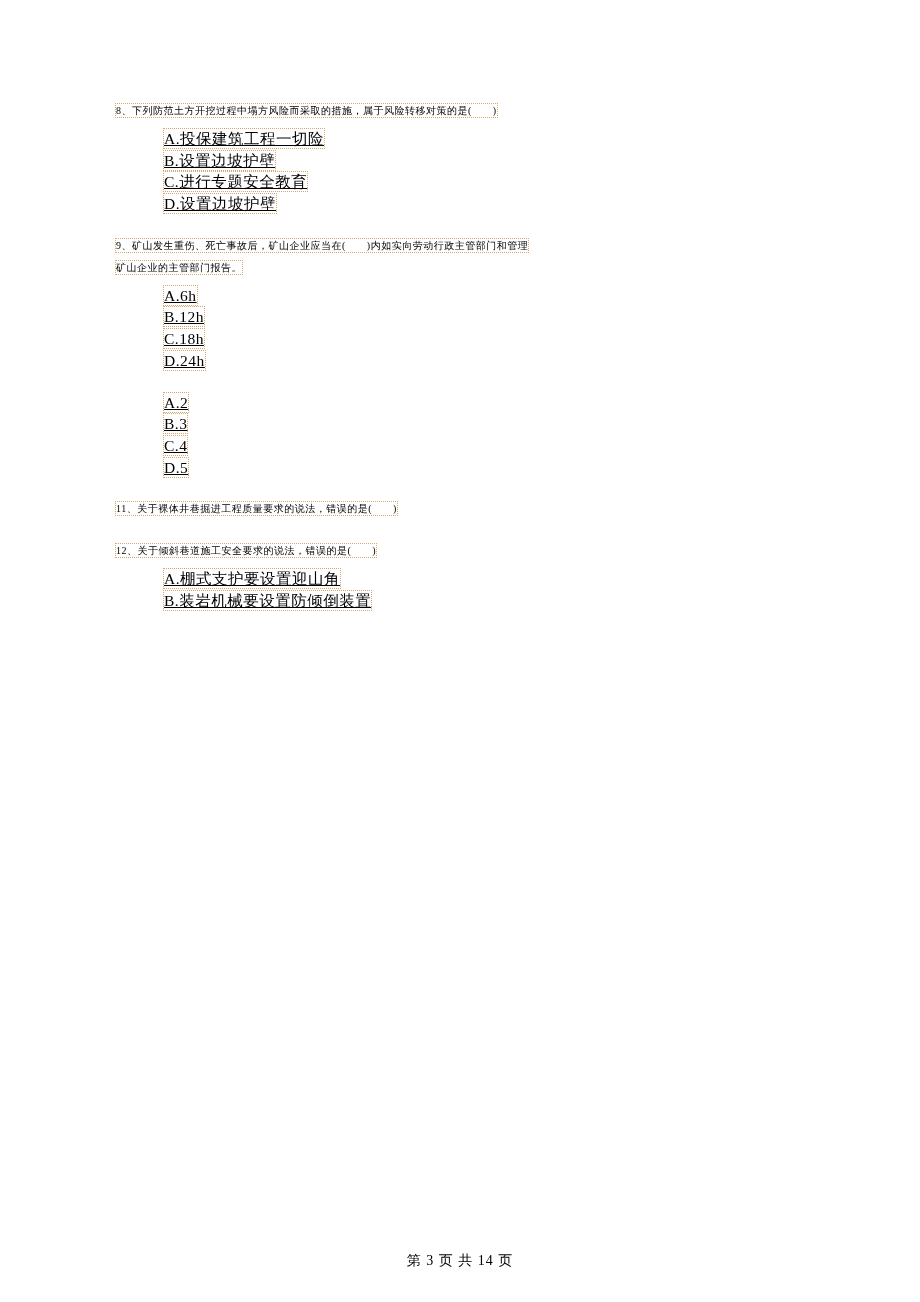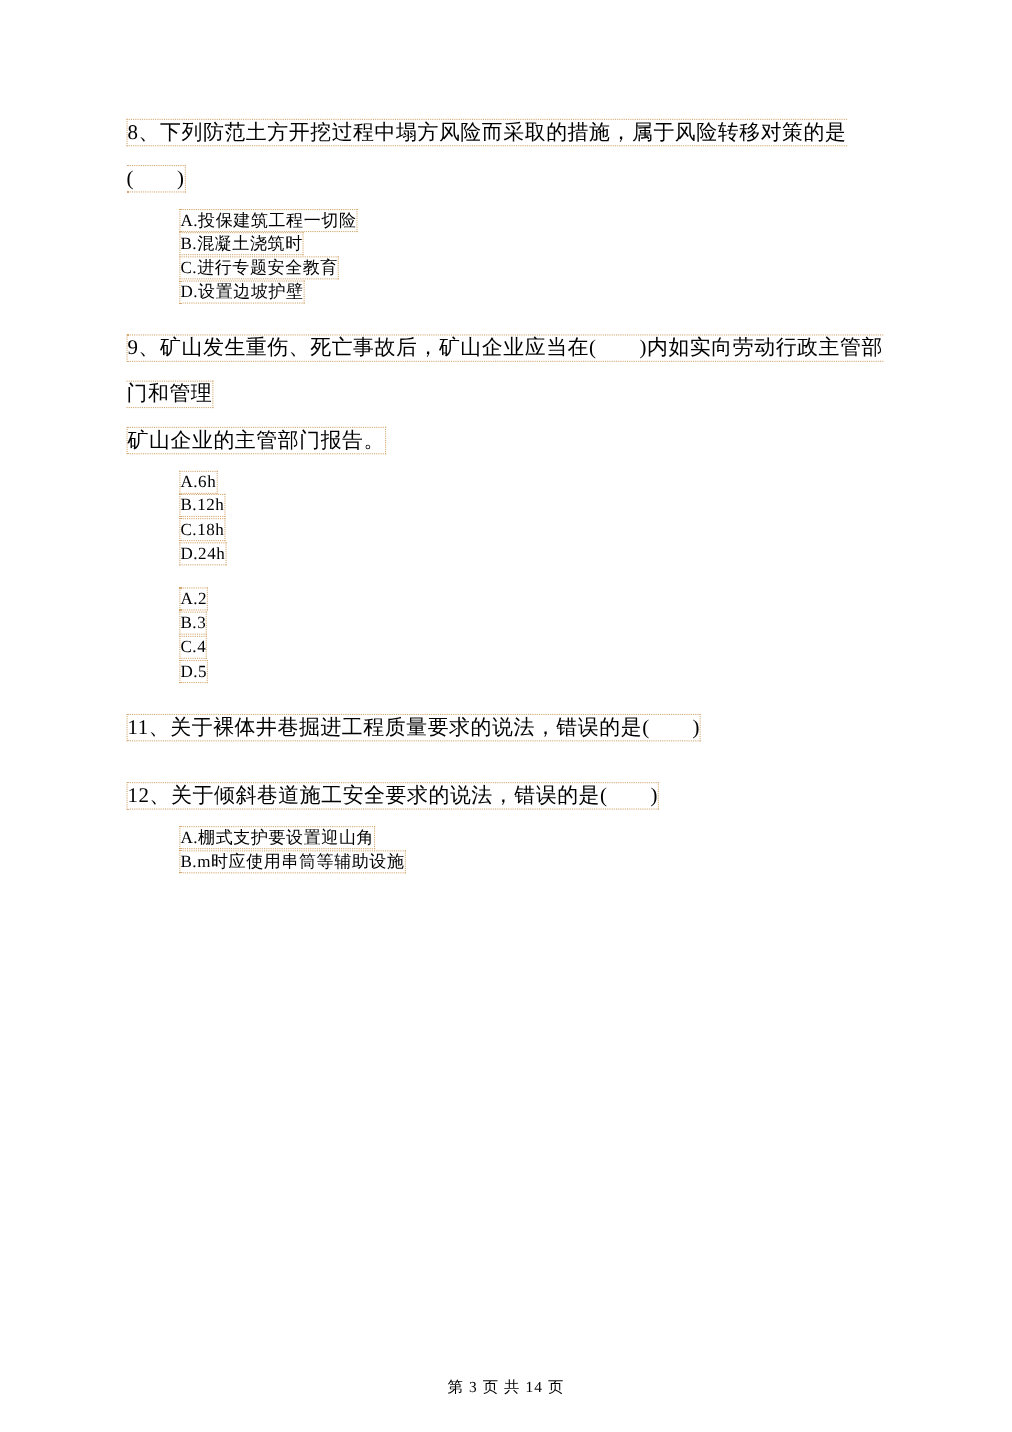--- a/index.html
+++ b/index.html
@@ -15,37 +15,38 @@
       position: relative;
       color: #000;
     }
     .page-content {
       padding: 100px 115px 60px 115px;
     }
     .question {
       margin-bottom: 8px;
     }
     .question-text {
-      font-size: 19px;
+      font-size: 10px;
       line-height: 2.2;
       letter-spacing: 0.5px;
     }
     .options {
       padding-left: 48px;
       margin-top: 6px;
     }
     .option {
       font-size: 15.5px;
       line-height: 1.4;
       margin-bottom: 18px;
       display: inline-block;
       letter-spacing: 0.5px;
     }
     .option-row {
       display: block;
+      text-decoration: underline;
     }
     .dotted {
       border: 1px dotted #d4a870;
       display: inline;
       padding: 1px 0;
     }
     .footer {
       position: absolute;
       bottom: 32px;
       width: 100%;
@@ -61,21 +62,21 @@
 <body>
 
 <div class="page-content">
 
   <div class="question">
     <div class="question-text">
       <span class="dotted">8、下列防范土方开挖过程中塌方风险而采取的措施，属于风险转移对策的是(　　)</span>
     </div>
     <div class="options">
       <div class="option-row"><span class="option dotted">A.投保建筑工程一切险</span></div>
-      <div class="option-row"><span class="option dotted">B.混凝土浇筑时</span></div>
+      <div class="option-row"><span class="option dotted">B.设置边坡护壁</span></div>
       <div class="option-row"><span class="option dotted">C.进行专题安全教育</span></div>
       <div class="option-row"><span class="option dotted">D.设置边坡护壁</span></div>
     </div>
   </div>
 
   <div class="question q-spacing">
     <div class="question-text">
       <span class="dotted">9、矿山发生重伤、死亡事故后，矿山企业应当在(　　)内如实向劳动行政主管部门和管理</span><br>
       <span class="dotted">矿山企业的主管部门报告。</span>
     </div>
@@ -101,21 +102,21 @@
       <span class="dotted">11、关于裸体井巷掘进工程质量要求的说法，错误的是(　　)</span>
     </div>
   </div>
 
   <div class="question q-spacing">
     <div class="question-text">
       <span class="dotted">12、关于倾斜巷道施工安全要求的说法，错误的是(　　)</span>
     </div>
     <div class="options">
       <div class="option-row"><span class="option dotted">A.棚式支护要设置迎山角</span></div>
-      <div class="option-row"><span class="option dotted">B.m时应使用串筒等辅助设施</span></div>
+      <div class="option-row"><span class="option dotted">B.装岩机械要设置防倾倒装置</span></div>
     </div>
   </div>
 
 </div>
 
 <div class="footer">
   <span>第 </span><span>3</span><span> 页 共 </span><span>14</span><span> 页</span>
 </div>
 
 </body></html>

